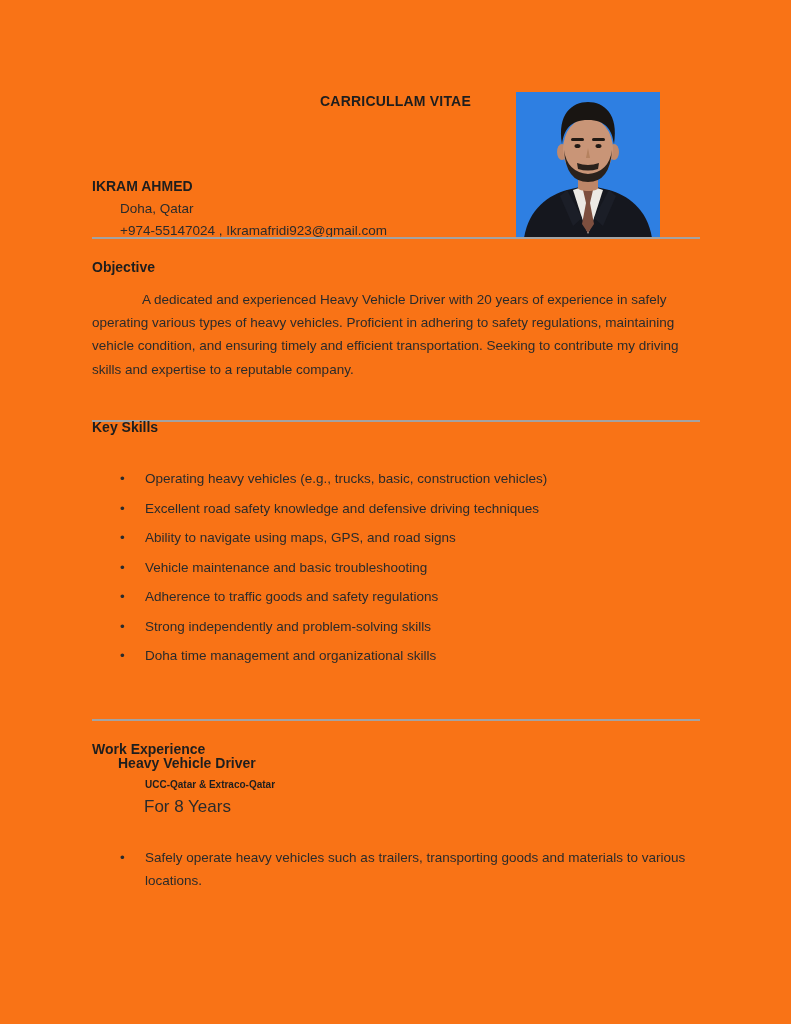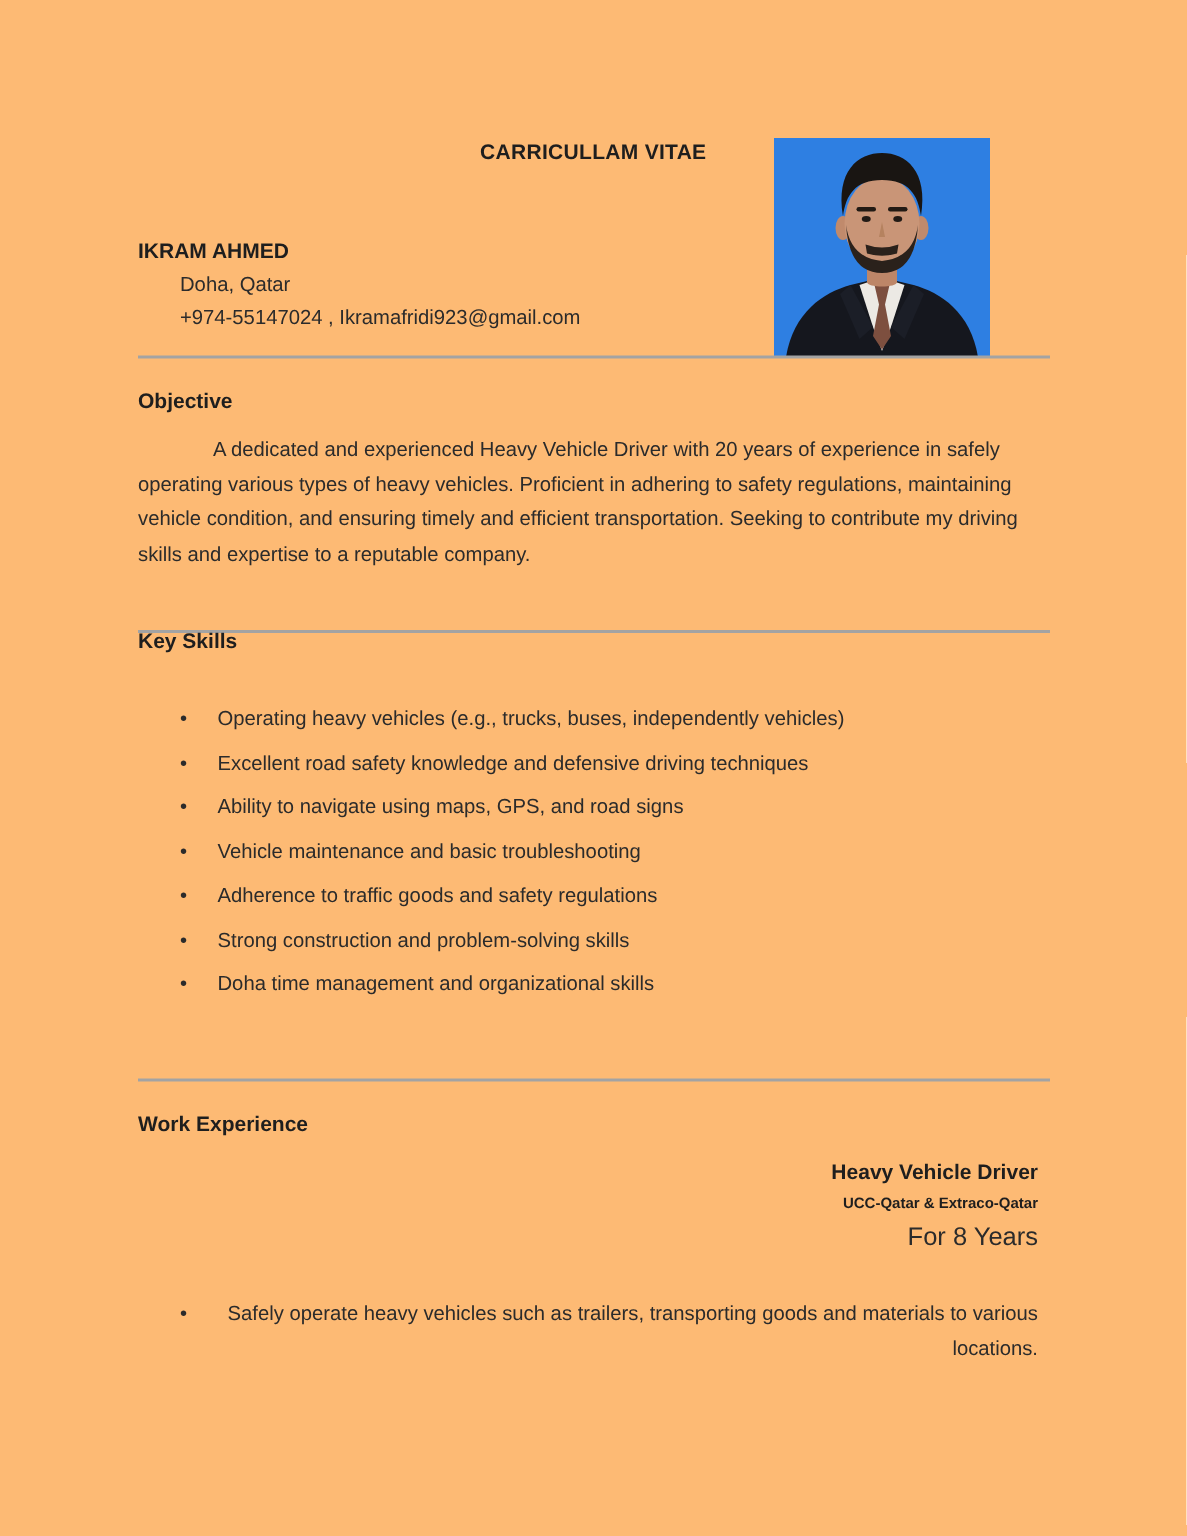--- a/index.html
+++ b/index.html
@@ -1,21 +1,21 @@
 <!DOCTYPE html>
 <html><head>
 <meta charset="utf-8">
 <style>
   * { margin: 0; padding: 0; box-sizing: border-box; }
   html, body { background: #ffffff; }
   .sheet {
     position: relative;
     width: 791px;
     height: 1024px;
-    background: #fdba74;
+    background: #f97316;
     font-family: "Liberation Sans", sans-serif;
     color: #2b2b2b;
     overflow: hidden;
   }
   .doc-title {
     position: absolute;
     top: 93px;
     left: 0;
     width: 791px;
     text-align: center;
@@ -27,21 +27,21 @@
   .photo-frame {
     position: absolute;
     left: 516px;
     top: 92px;
     width: 144px;
     height: 146px;
   }
   .contact-block {
     position: absolute;
     left: 92px;
-    top: 156px;
+    top: 175px;
     width: 400px;
   }
   .contact-block .name {
     font-size: 14px;
     font-weight: bold;
     color: #1e1e1e;
     line-height: 22.5px;
   }
   .contact-block .line {
     font-size: 13.5px;
@@ -99,23 +99,22 @@
     content: "\2022";
     position: absolute;
     left: -25px;
     top: 0;
     font-size: 13.5px;
     color: #2b2b2b;
   }
   .work-block {
     position: absolute;
     left: 92px;
-    top: 770px;
+    top: 752px;
     width: 600px;
-    text-align: right;
   }
   .job-title {
     margin-left: 26px;
     font-size: 14px;
     font-weight: bold;
     color: #1e1e1e;
     line-height: 22px;
   }
   .employer {
     margin-left: 53px;
@@ -186,31 +185,31 @@
   <div class="divider" id="divider-1"></div>
 
   <div class="section-heading" id="objective-heading">Objective</div>
   <div class="objective-text">A dedicated and experienced Heavy Vehicle Driver with 20 years of experience in safely operating various types of heavy vehicles. Proficient in adhering to safety regulations, maintaining vehicle condition, and ensuring timely and efficient transportation. Seeking to contribute my driving skills and expertise to a reputable company.</div>
 
   <div class="divider" id="divider-2"></div>
 
   <div class="section-heading" id="skills-heading">Key Skills</div>
   <ul class="bullets" id="skills-list">
 
-      <li>Operating heavy vehicles (e.g., trucks, buses, independently vehicles)</li>
+      <li>Operating heavy vehicles (e.g., trucks, basic, construction vehicles)</li>
 
       <li>Excellent road safety knowledge and defensive driving techniques</li>
 
       <li>Ability to navigate using maps, GPS, and road signs</li>
 
       <li>Vehicle maintenance and basic troubleshooting</li>
 
       <li>Adherence to traffic goods and safety regulations</li>
 
-      <li>Strong construction and problem-solving skills</li>
+      <li>Strong independently and problem-solving skills</li>
 
 
       <li>Doha time management and organizational skills</li>
     </ul>
 
   <div class="divider" id="divider-3"></div>
 
   <div class="section-heading" id="work-heading">Work Experience</div>
 
   <div class="work-block">

